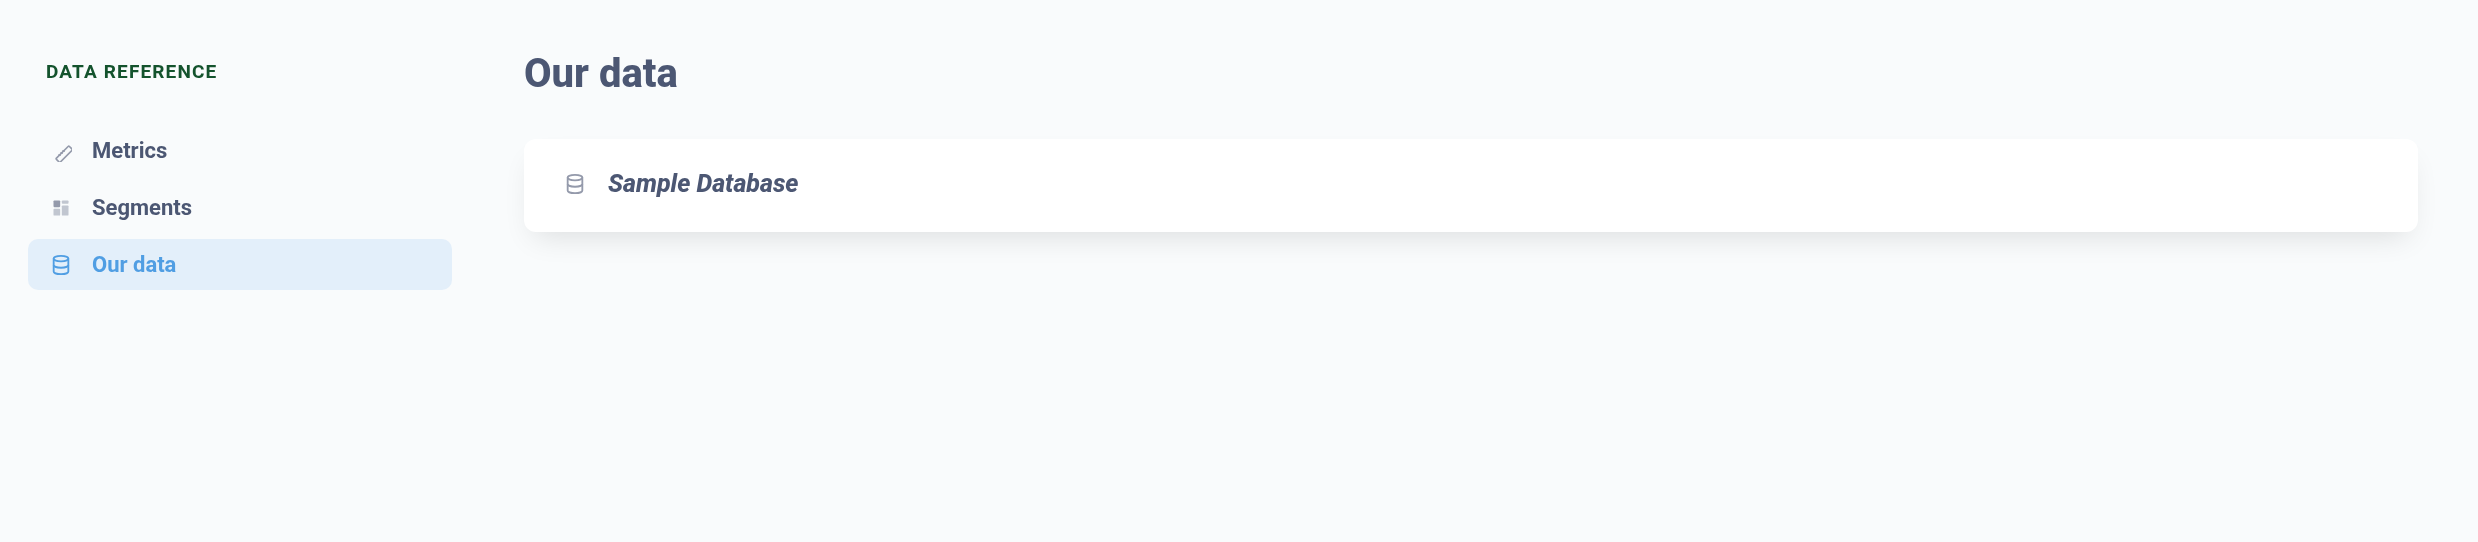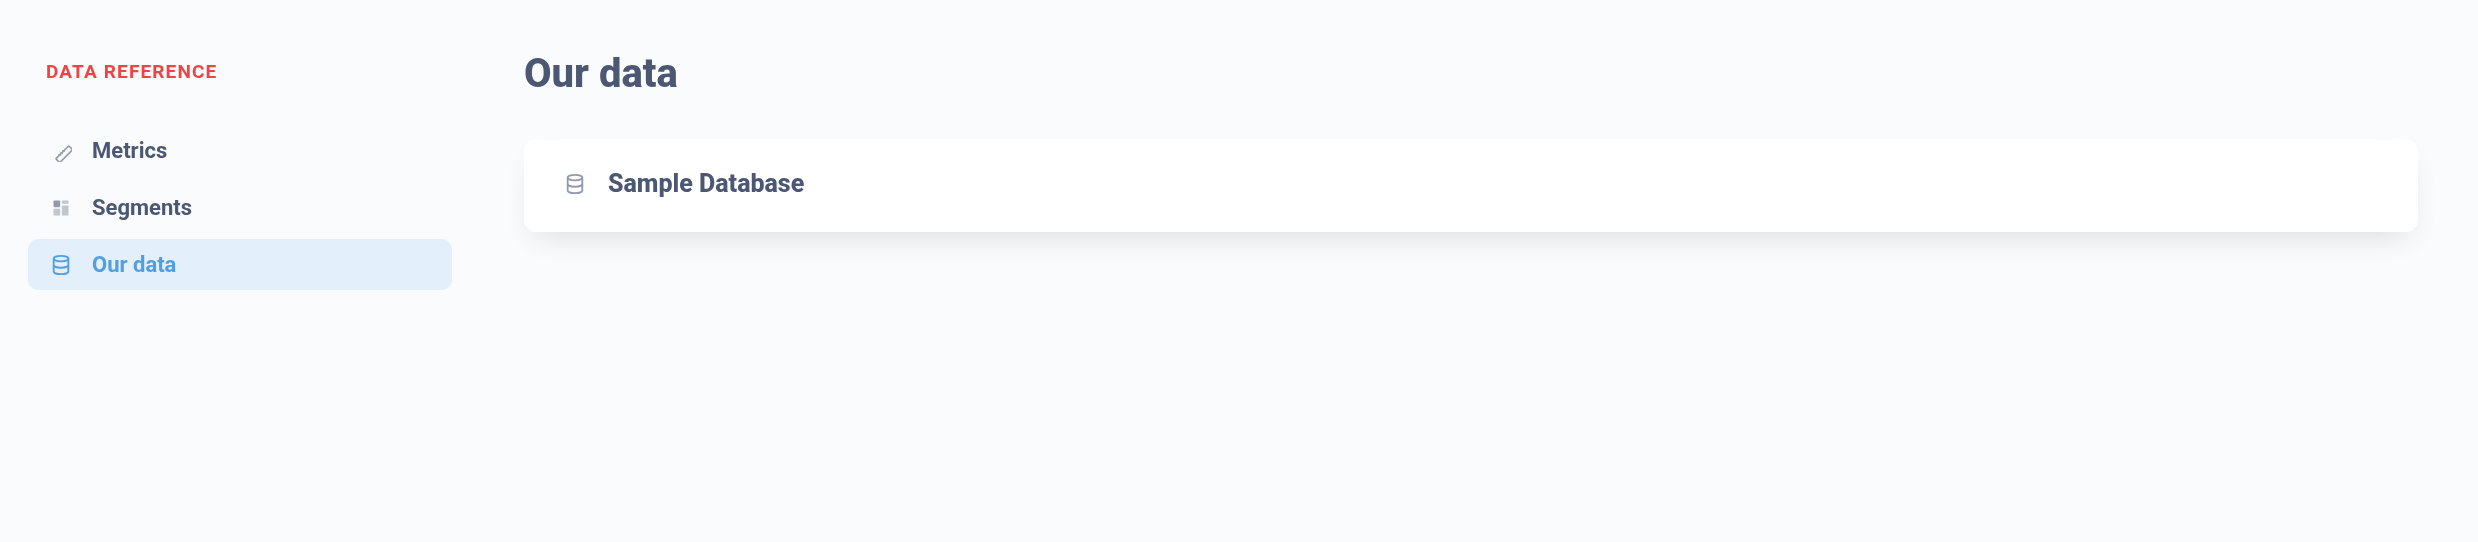--- a/index.html
+++ b/index.html
@@ -20,21 +20,21 @@
     }
     .sidebar {
       width: 480px;
       padding: 60px 28px 0 28px;
       flex-shrink: 0;
     }
     .sidebar-title {
       font-size: 19px;
       font-weight: 700;
       letter-spacing: 0.06em;
-      color: #ef4444;
+      color: #14532d;
       margin-left: 18px;
       margin-bottom: 42px;
     }
     .nav {
       display: flex;
       flex-direction: column;
       gap: 6px;
     }
     .nav-item {
       display: flex;
@@ -87,20 +87,21 @@
       width: 22px;
       height: 22px;
       color: #949aab;
       flex-shrink: 0;
       margin-top: 4px;
     }
     .card-body {
       display: flex;
       flex-direction: column;
       gap: 6px;
+      font-style: italic;
     }
     .card-title {
       font-size: 25px;
       font-weight: 800;
       color: #4c5773;
     }
     .card-desc {
       font-size: 22px;
       color: #74838f;
     }

